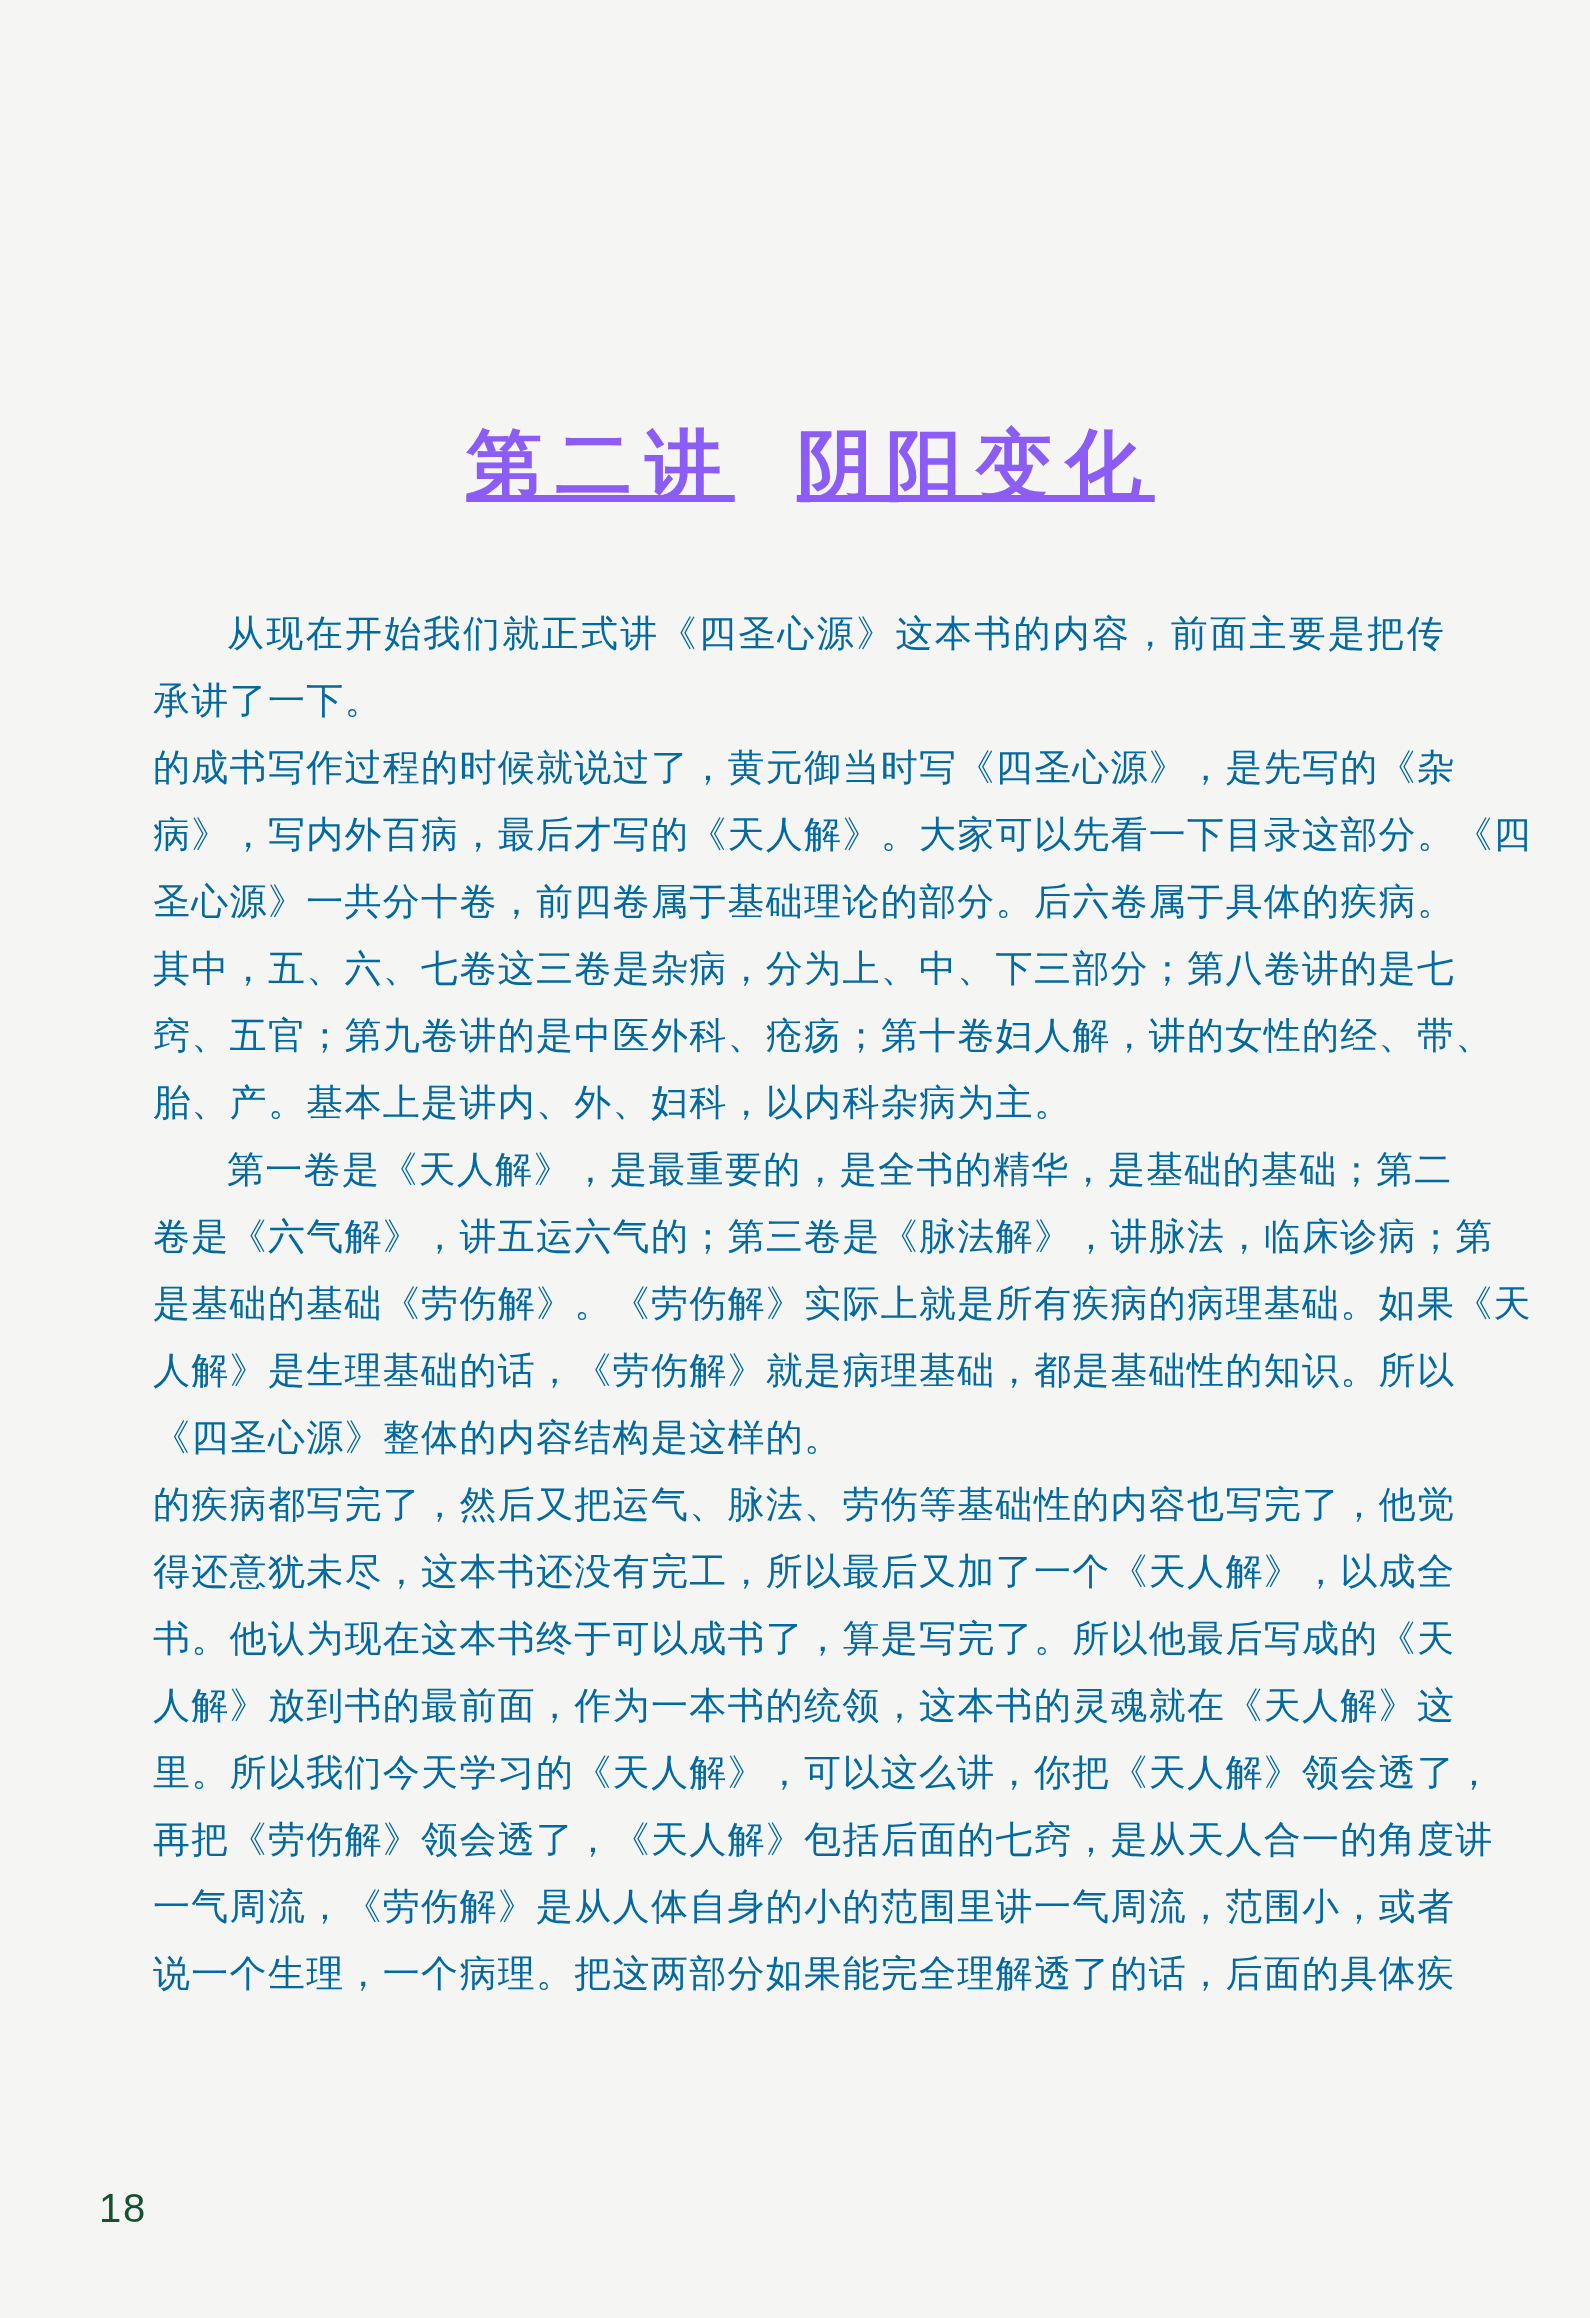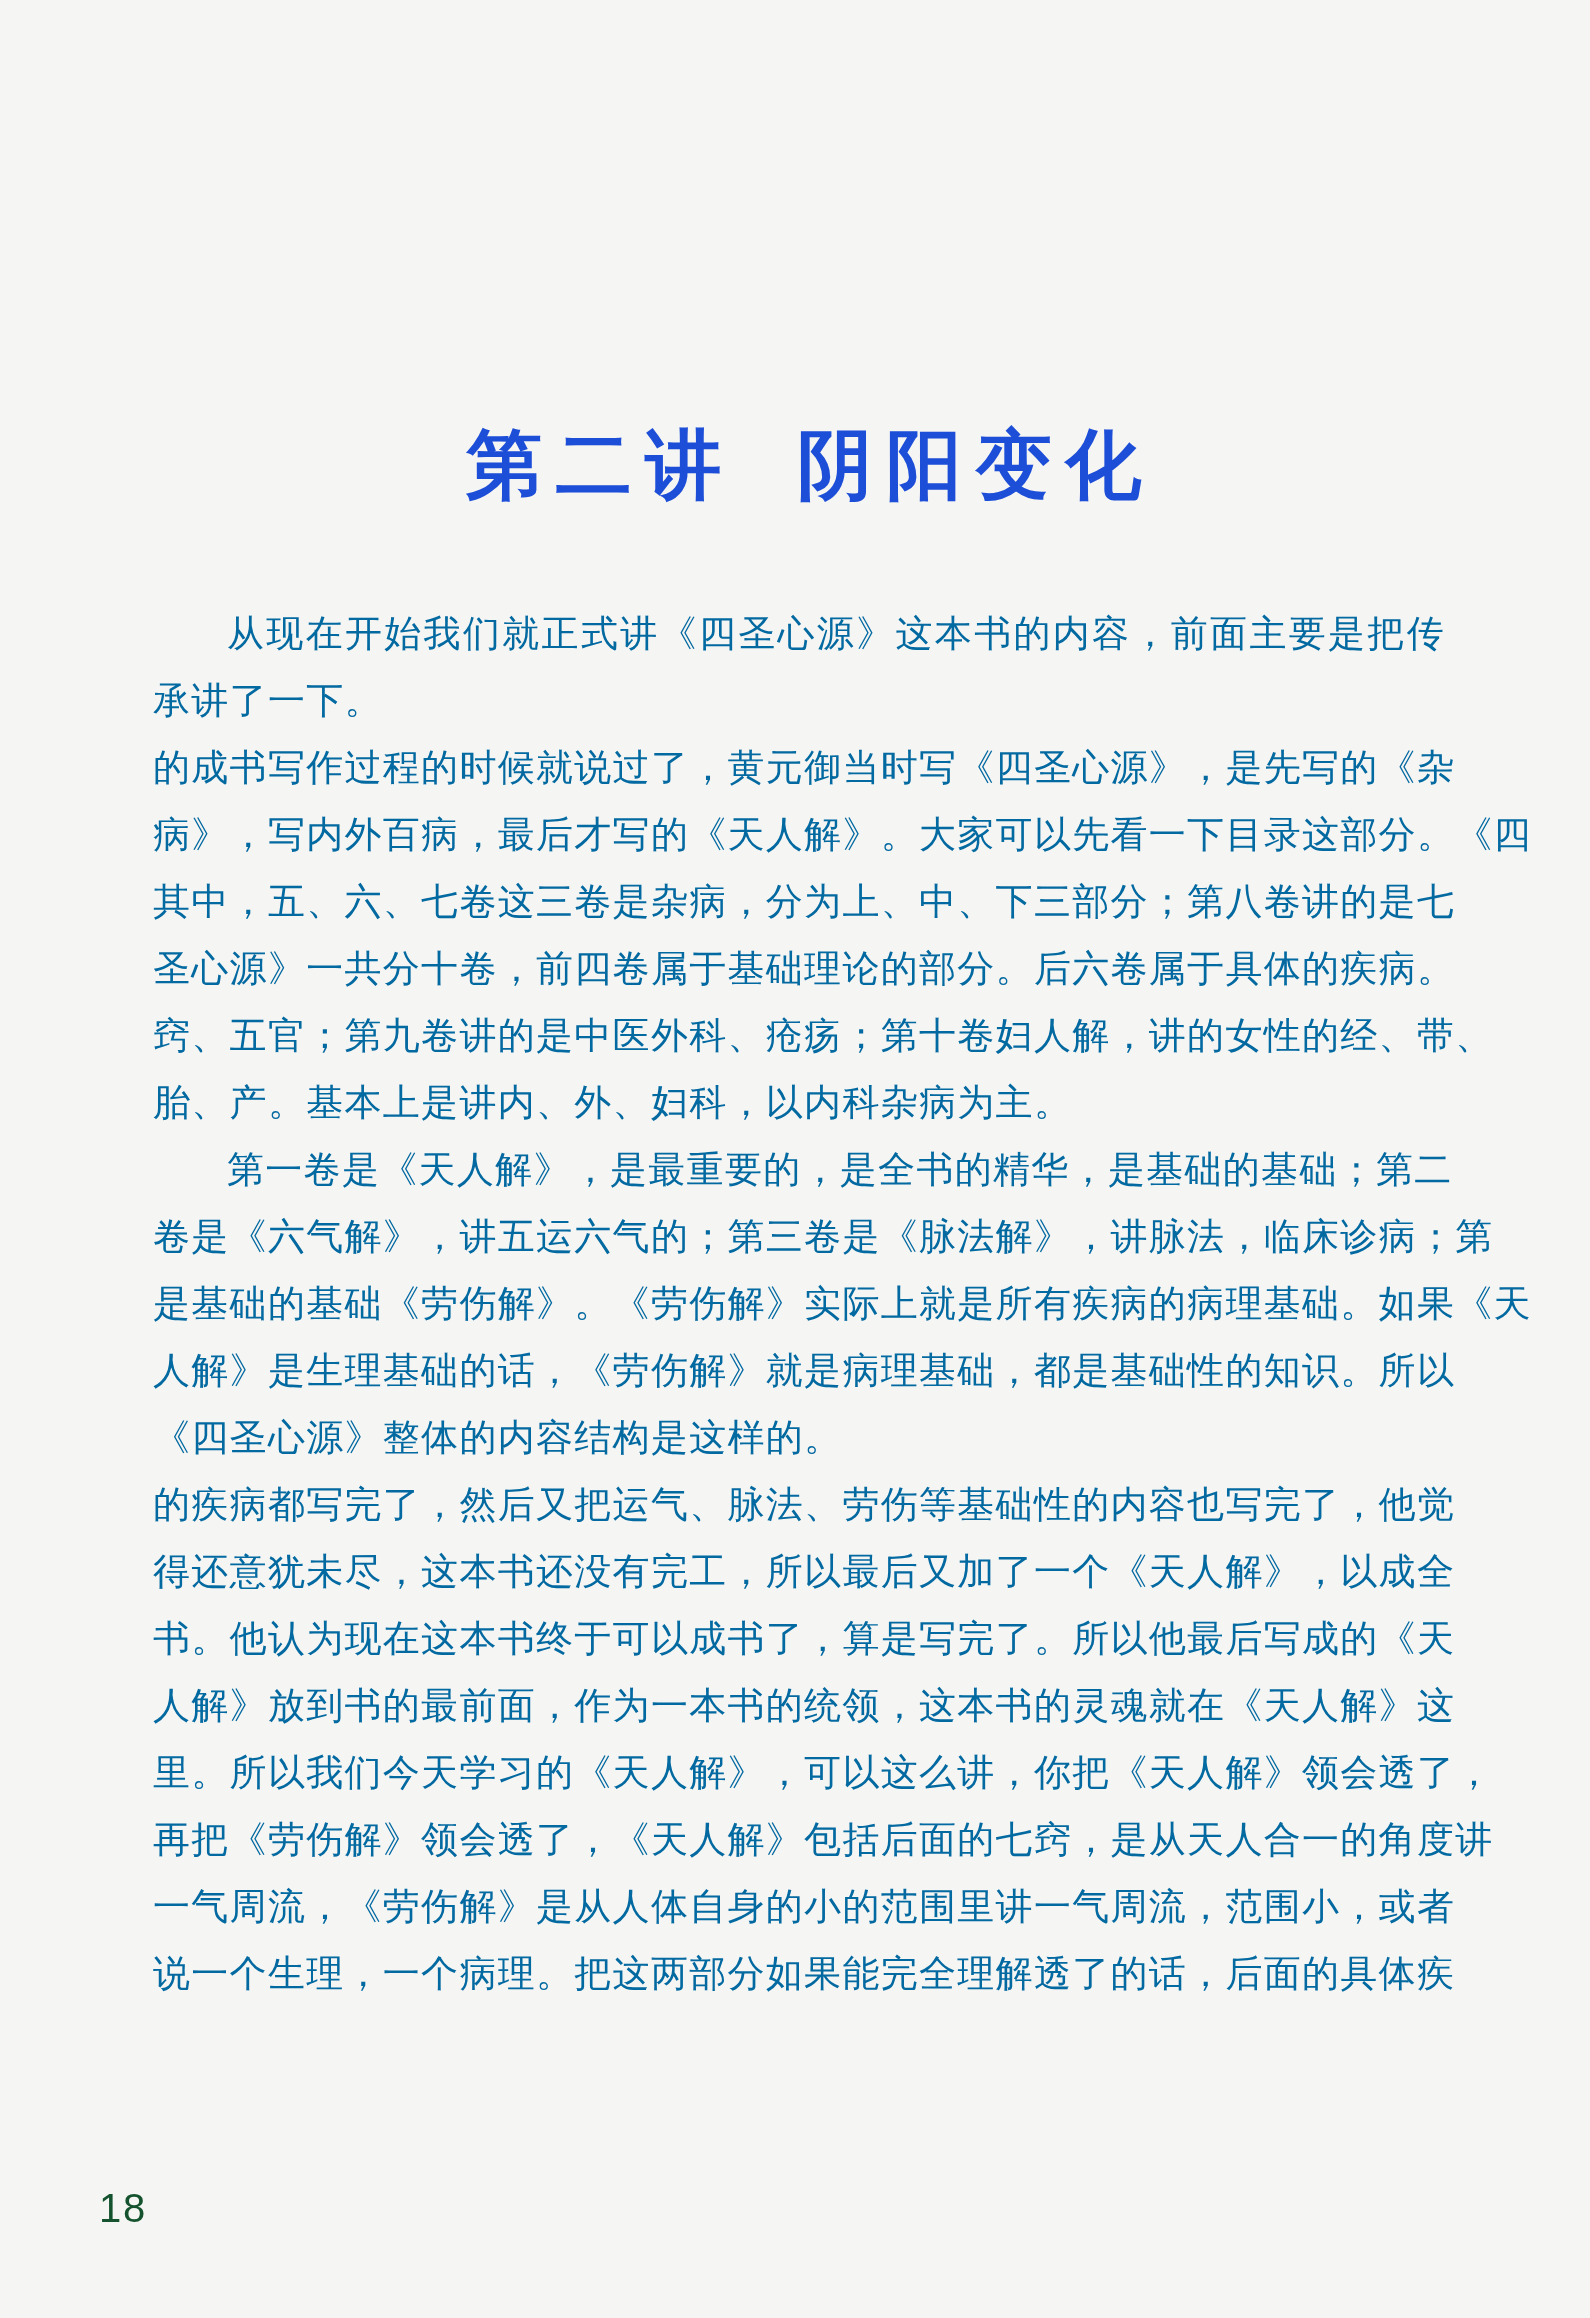--- a/index.html
+++ b/index.html
@@ -65,31 +65,31 @@
     color: #14532d;
     letter-spacing: 1.7px;
     font-family: "Liberation Sans", sans-serif;
   }
 </style>
 </head>
 <body>
 
 <div class="page" style="background: rgb(245, 245, 243);">
 
-  <h1 class="title" style="color: #1d4ed8;">
+  <h1 class="title" style="color: #8b5cf6; text-decoration: underline;">
     <span class="part1">第二讲</span><span class="part2">阴阳变化</span>
   </h1>
 
   <div class="body-text" style="color: #0369a1;">
       <div class="line para-first">从现在开始我们就正式讲《四圣心源》这本书的内容，前面主要是把传</div>
       <div class="line para-last">承讲了一下。</div>
       <div class="line">的成书写作过程的时候就说过了，黄元御当时写《四圣心源》，是先写的《杂</div>
       <div class="line">病》，写内外百病，最后才写的《天人解》。大家可以先看一下目录这部分。《四</div>
+      <div class="line">圣心源》一共分十卷，前四卷属于基础理论的部分。后六卷属于具体的疾病。</div>
       <div class="line">其中，五、六、七卷这三卷是杂病，分为上、中、下三部分；第八卷讲的是七</div>
-      <div class="line">圣心源》一共分十卷，前四卷属于基础理论的部分。后六卷属于具体的疾病。</div>
       <div class="line">窍、五官；第九卷讲的是中医外科、疮疡；第十卷妇人解，讲的女性的经、带、</div>
       <div class="line para-last">胎、产。基本上是讲内、外、妇科，以内科杂病为主。</div>
       <div class="line para-first">第一卷是《天人解》，是最重要的，是全书的精华，是基础的基础；第二</div>
       <div class="line">卷是《六气解》，讲五运六气的；第三卷是《脉法解》，讲脉法，临床诊病；第</div>
       <div class="line">是基础的基础《劳伤解》。《劳伤解》实际上就是所有疾病的病理基础。如果《天</div>
       <div class="line">人解》是生理基础的话，《劳伤解》就是病理基础，都是基础性的知识。所以</div>
       <div class="line para-last">《四圣心源》整体的内容结构是这样的。</div>
       <div class="line">的疾病都写完了，然后又把运气、脉法、劳伤等基础性的内容也写完了，他觉</div>
       <div class="line">得还意犹未尽，这本书还没有完工，所以最后又加了一个《天人解》，以成全</div>
       <div class="line">书。他认为现在这本书终于可以成书了，算是写完了。所以他最后写成的《天</div>

